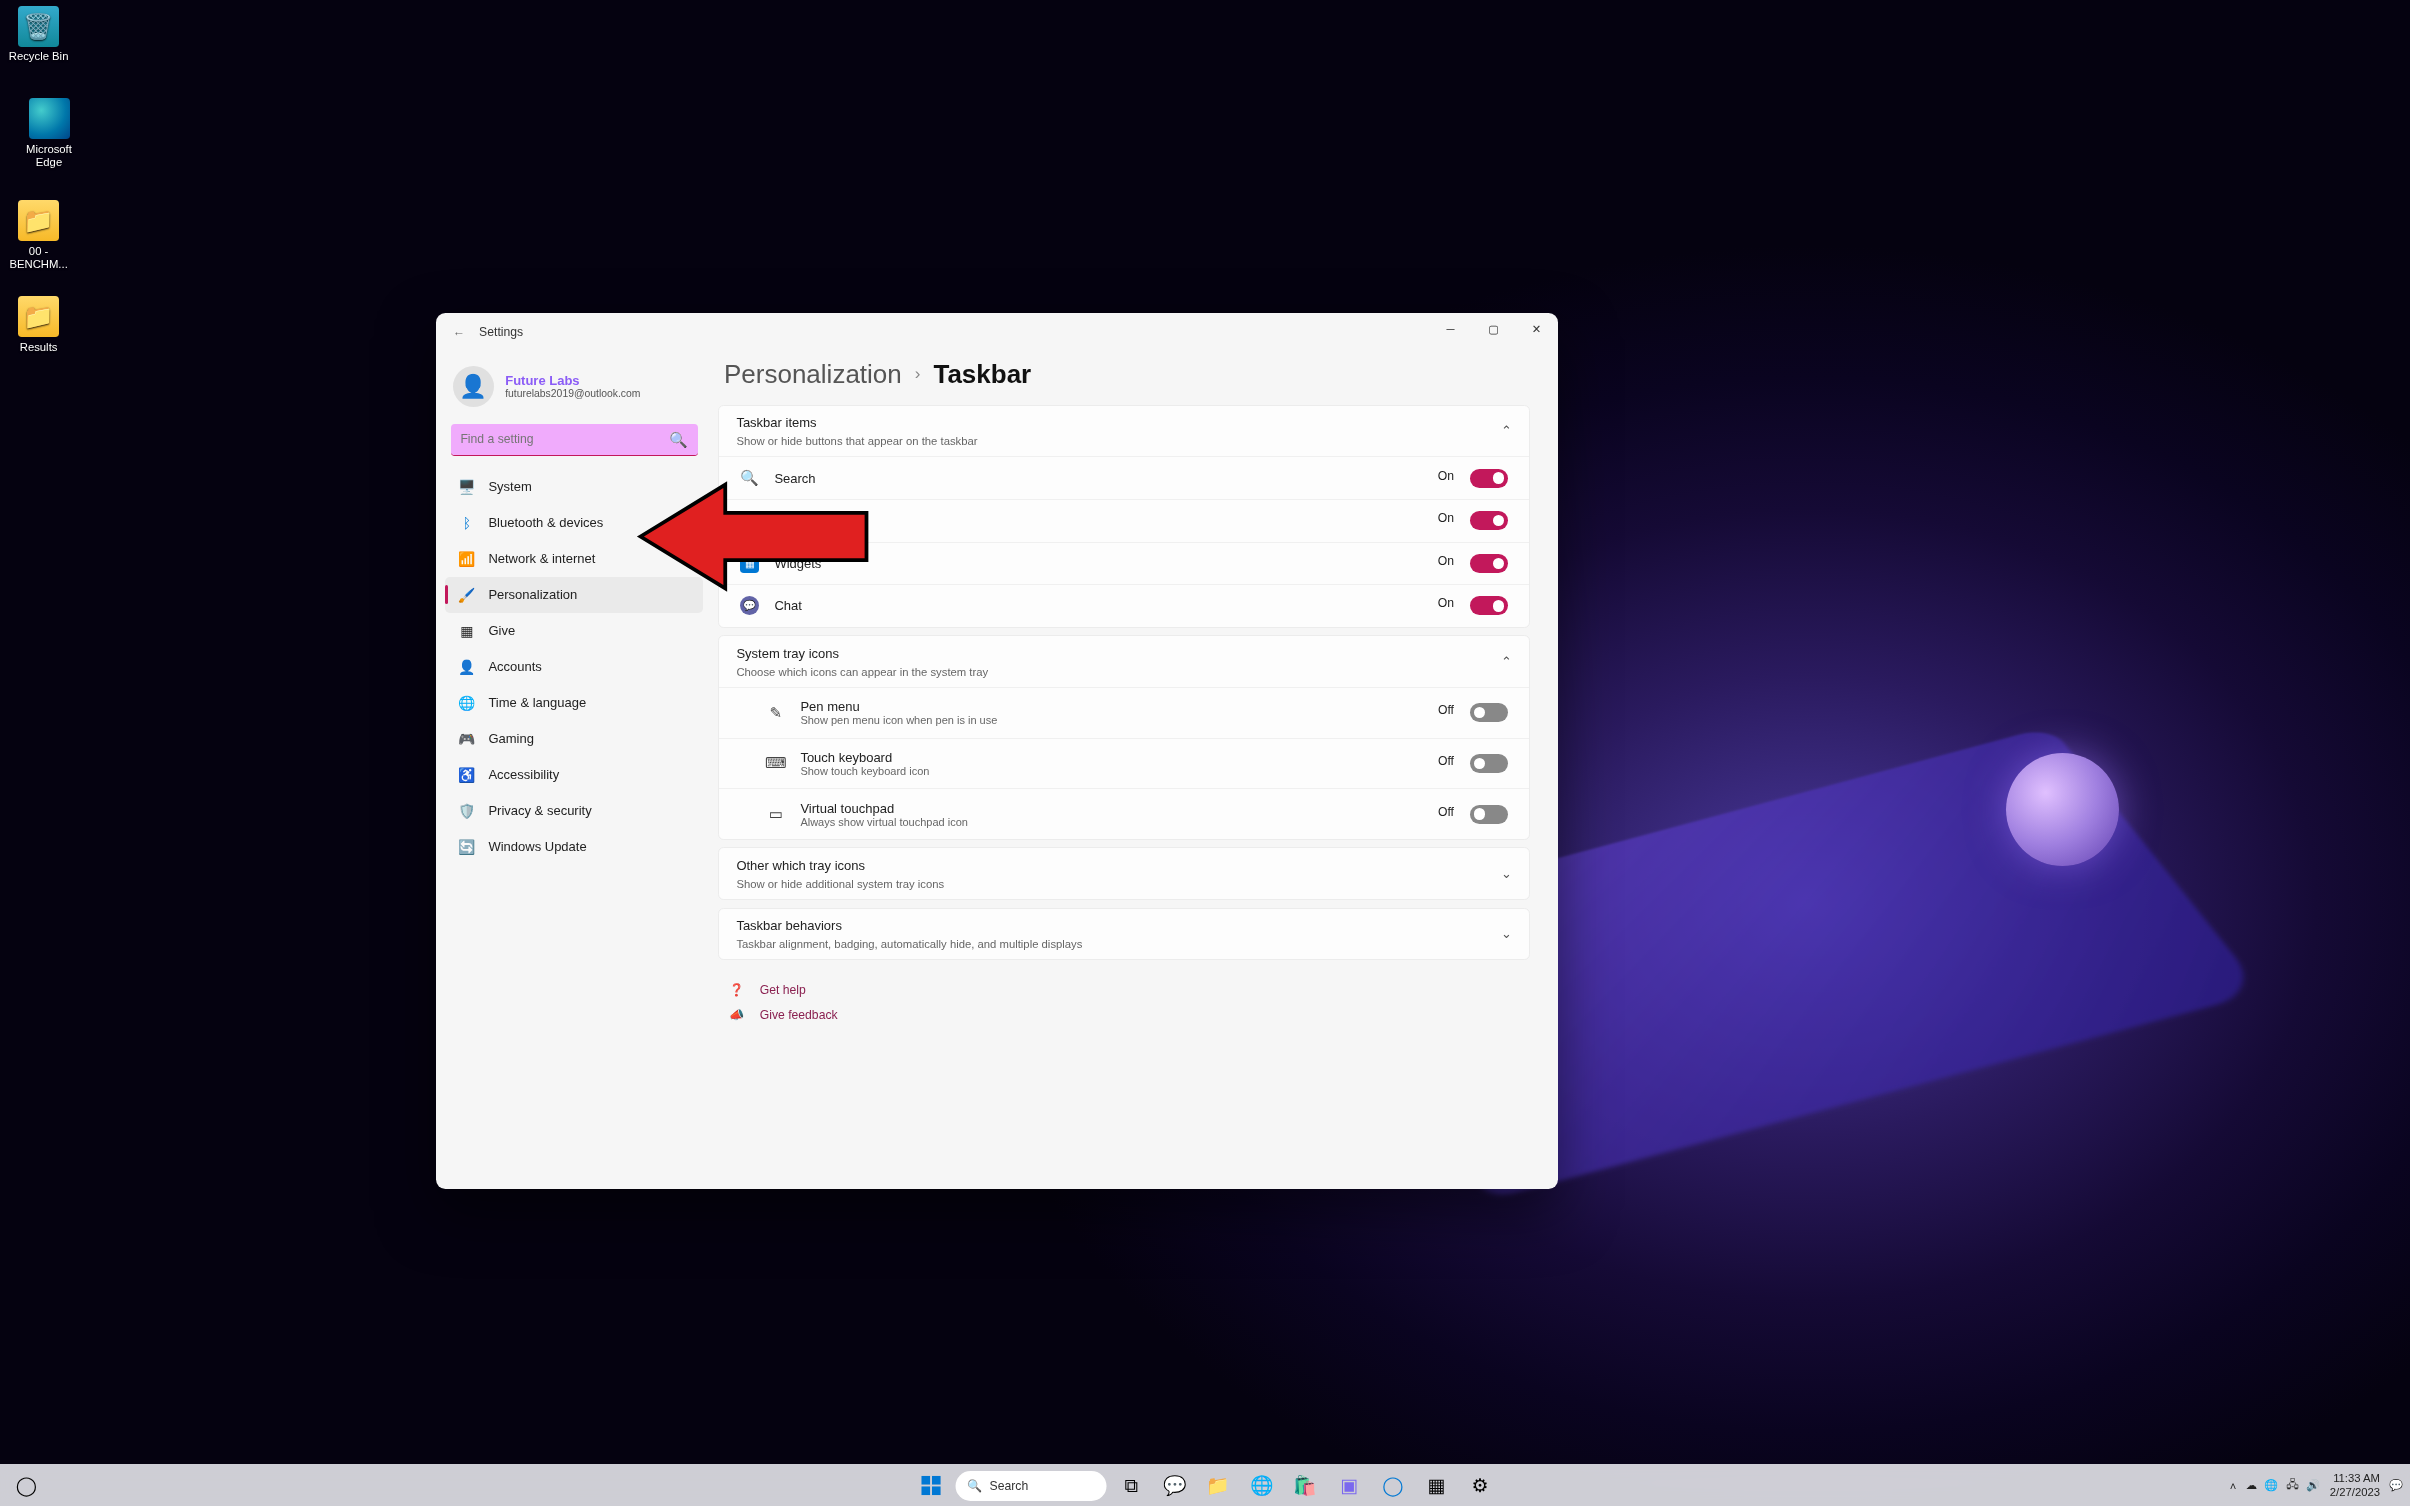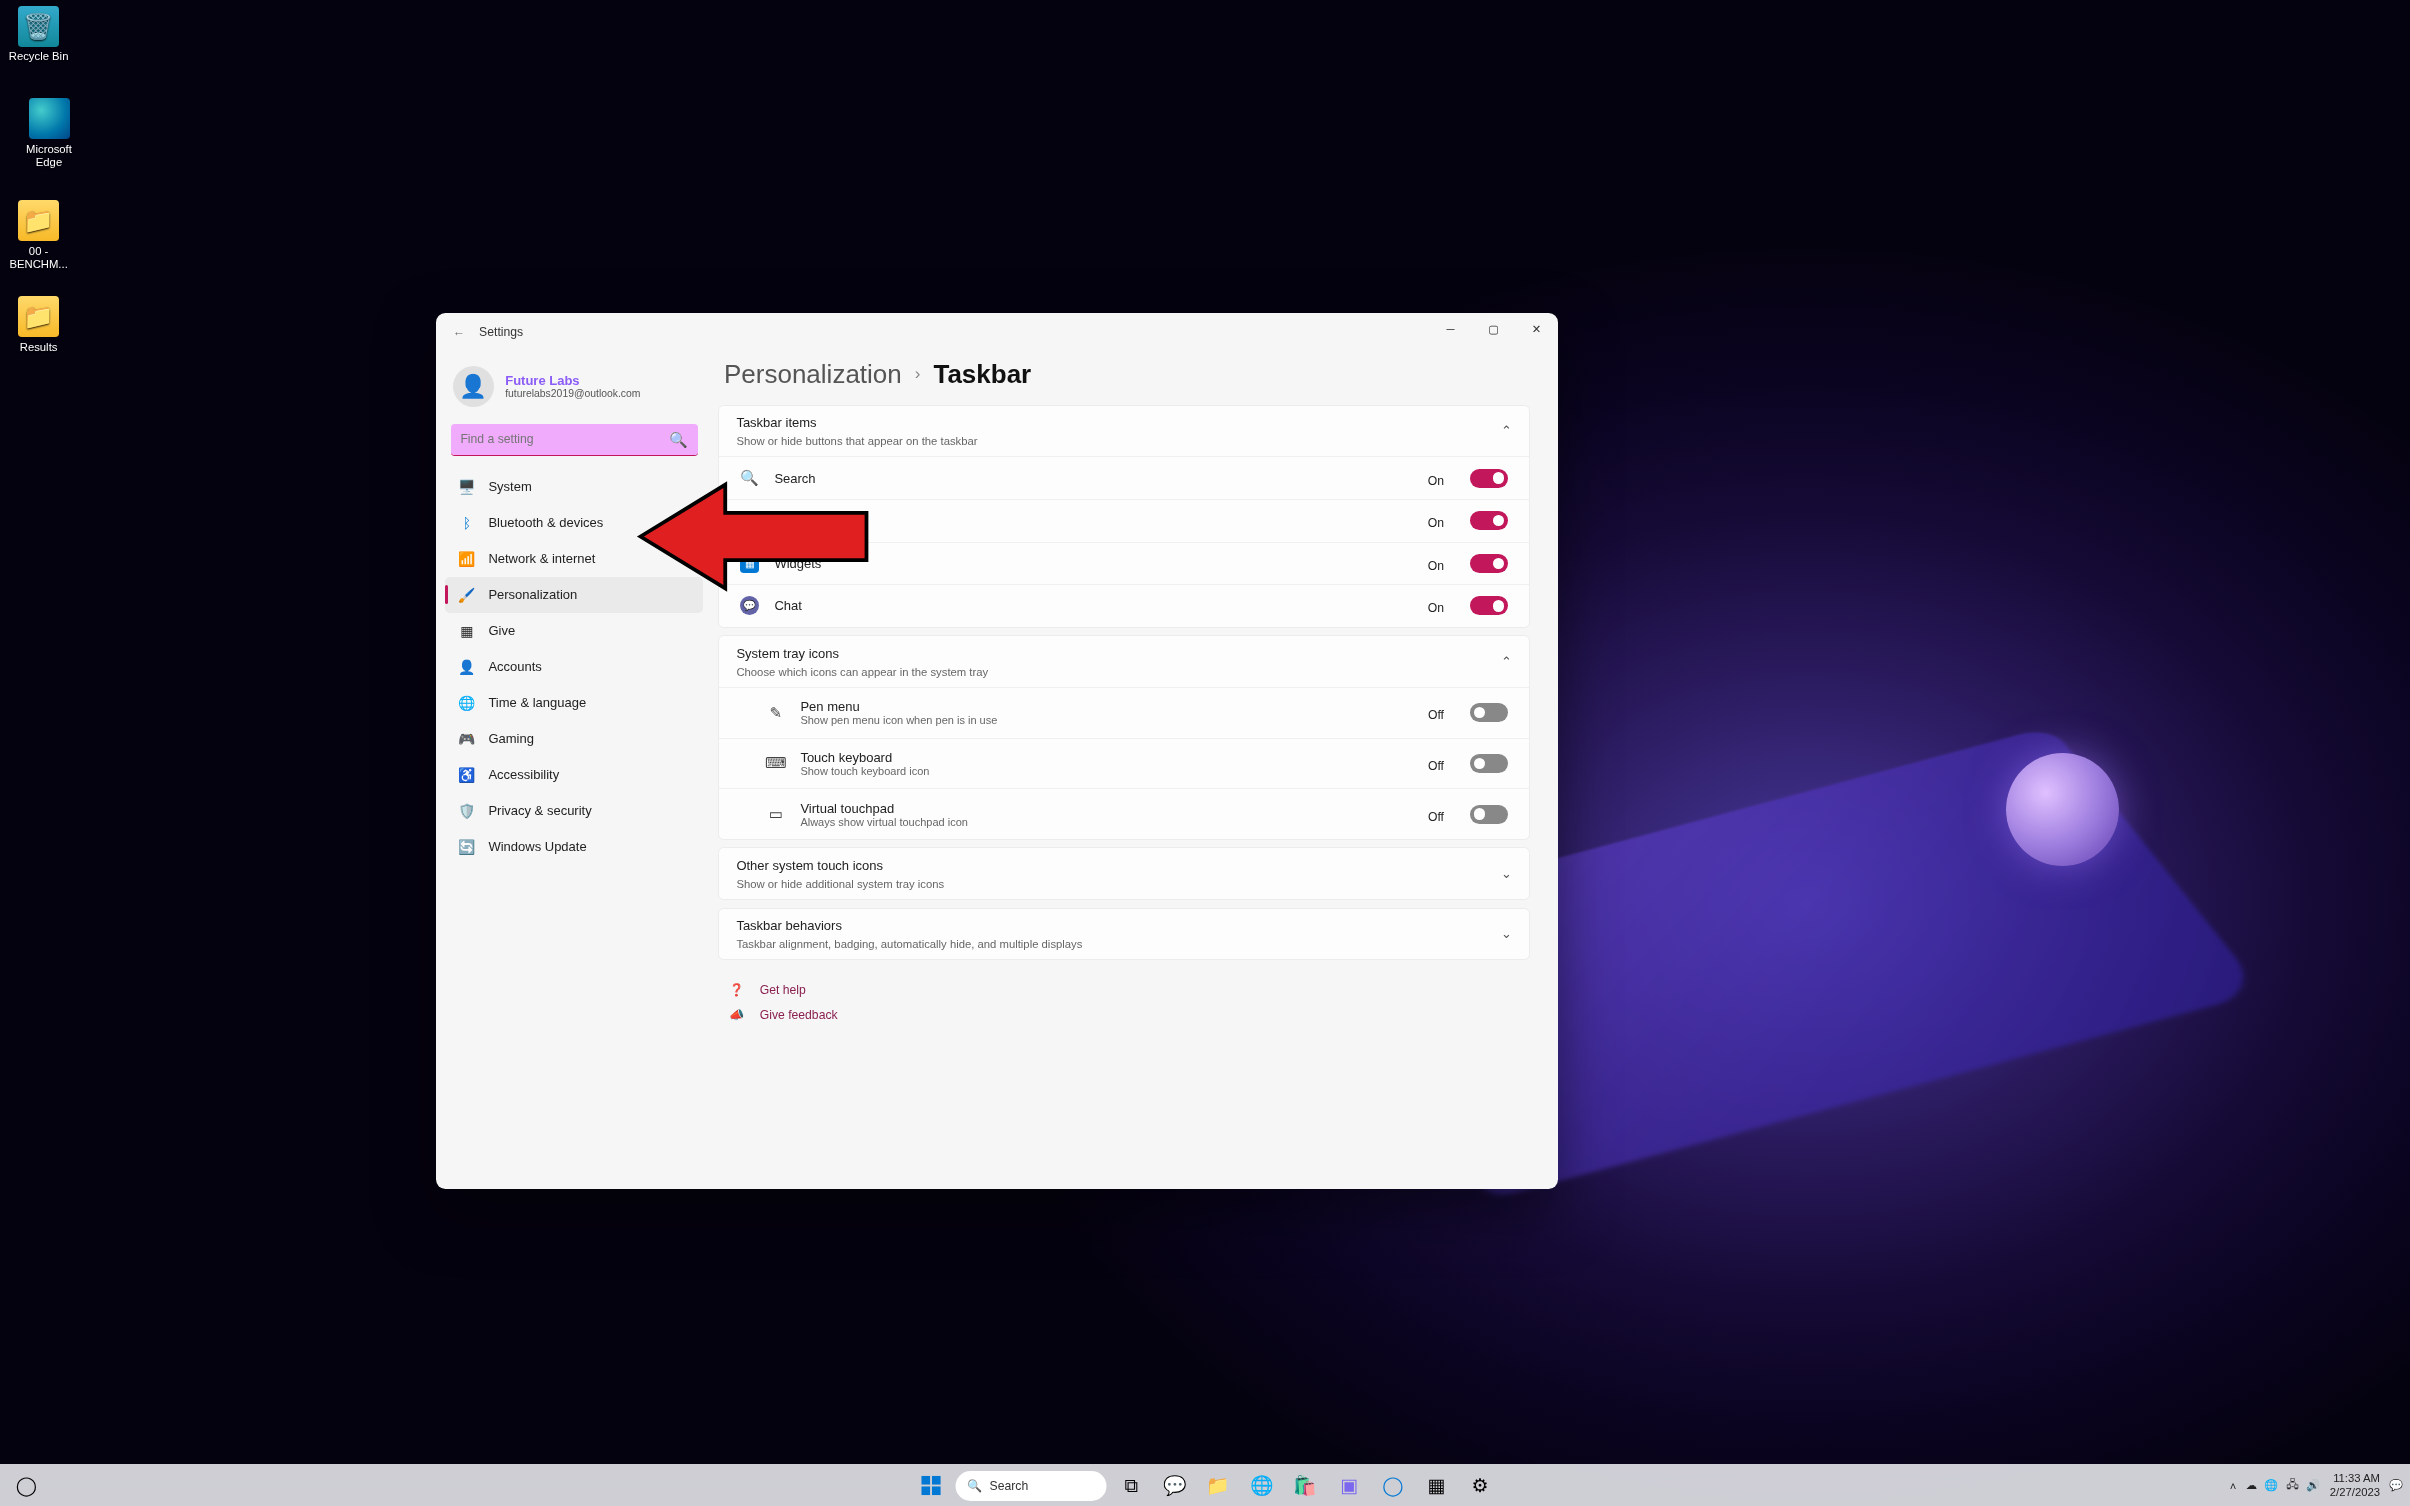--- a/index.html
+++ b/index.html
@@ -47,21 +47,21 @@
 .section-head .hd-sub{font-size:11.3px;color:#666}
 .chev{color:#555;font-size:13px}
 .row{display:flex;align-items:center;justify-content:space-between;padding:11.3px 21px;border-top:0.9px solid #f0f0f0}
 .row.sub{padding-left:47px}
 .row-left{display:flex;align-items:center;gap:15px}
 .row-ico{width:19px;height:19px;display:flex;align-items:center;justify-content:center;color:#444}
 .row-ico.color{border-radius:3.8px}
 .row-txt{display:flex;flex-direction:column}
 .row-title{font-size:13px;color:#222}
 .row-sub{font-size:11px;color:#666}
-.toggle-wrap{display:flex;align-items:flex-end;gap:26px}
+.toggle-wrap{display:flex;align-items:flex-start;gap:16px}
 .toggle-label{font-size:12.2px;color:#222}
 .toggle{width:38px;height:19px;border-radius:9.4px;background:#888;position:relative;cursor:pointer}
 .toggle::after{content:"";position:absolute;width:11.3px;height:11.3px;border-radius:50%;background:#fff;top:3.8px;left:3.8px;transition:.15s}
 .toggle.on{background:#c2185b}
 .toggle.on::after{left:22.6px}
 
 .links{padding:9.4px 7.5px}
 .linkrow{display:flex;align-items:center;gap:13px;padding:5.6px 3.8px;font-size:12.2px;color:#8a2050;cursor:pointer}
 .linkrow .lico{color:#444;width:17px}
 
@@ -272,21 +272,21 @@
           <div class="toggle-wrap">
               <span class="toggle-label">Off</span>
               <div class="toggle"></div>
             </div>
         </div>
       </div>
 
       <div class="card">
         <div class="section-head">
           <div class="hd-txt">
-            <div class="hd-title">Other system touch icons</div>
+            <div class="hd-title">Other which tray icons</div>
             <div class="hd-sub">Show or hide additional system tray icons</div>
           </div>
           <span class="chev">⌄</span>
         </div>
       </div>
 
       <div class="card">
         <div class="section-head">
           <div class="hd-txt">
             <div class="hd-title">Taskbar behaviors</div>

